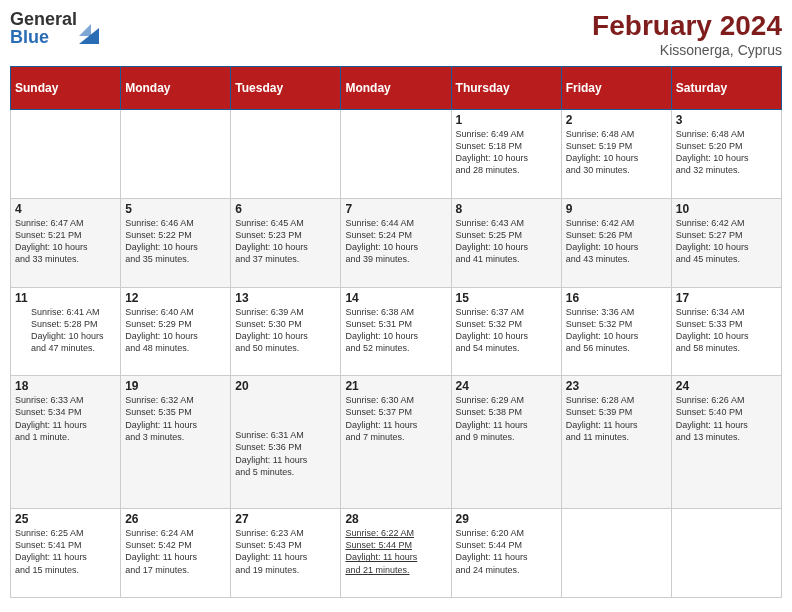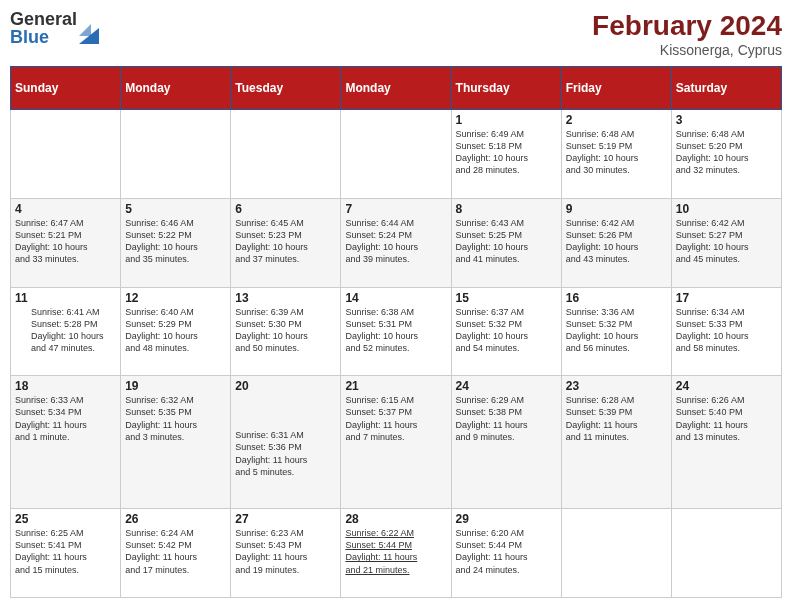--- a/index.html
+++ b/index.html
@@ -276,21 +276,21 @@
           </td>
           <td>
             <span class="day-num">20</span>
             <div class="day-info" style="white-space: pre-line; margin-top: 36px;">Sunrise: 6:31 AM
 Sunset: 5:36 PM
 Daylight: 11 hours
 and 5 minutes.</div>
           </td>
           <td>
             <span class="day-num">21</span>
-            <div class="day-info" style="white-space: pre-line;">Sunrise: 6:15 AM
+            <div class="day-info" style="white-space: pre-line;">Sunrise: 6:30 AM
 Sunset: 5:37 PM
 Daylight: 11 hours
 and 7 minutes.</div>
           </td>
           <td>
             <span class="day-num">24</span>
             <div class="day-info" style="white-space: pre-line;">Sunrise: 6:29 AM
 Sunset: 5:38 PM
 Daylight: 11 hours
 and 9 minutes.</div>

